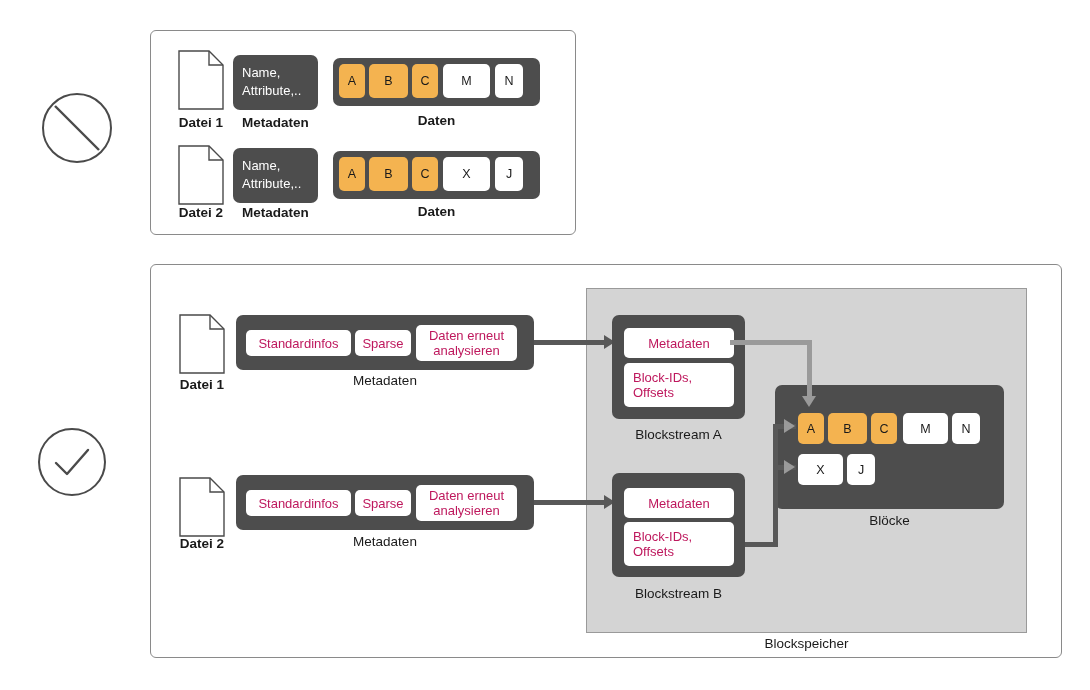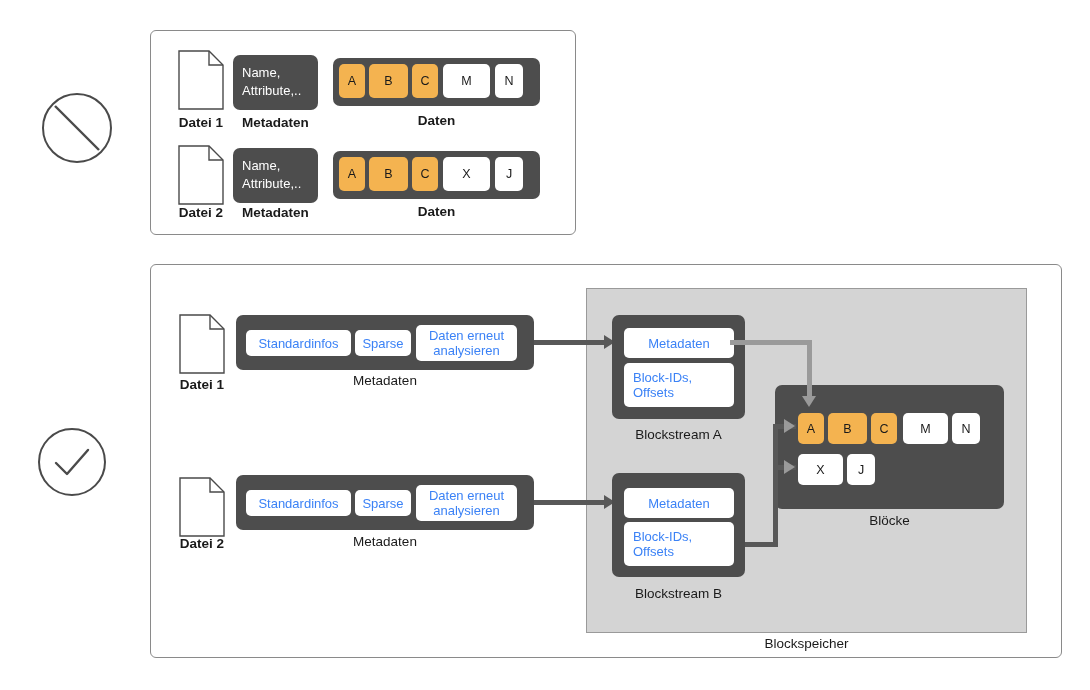--- a/index.html
+++ b/index.html
@@ -74,21 +74,21 @@
   
   .pill {
     position: absolute;
     background: #ffffff;
     border-radius: 5px;
     display: flex;
     align-items: center;
     justify-content: center;
     text-align: center;
     font-size: 13px;
-    color: #3b82f6;
+    color: #be185d;
     line-height: 15px;
     box-sizing: border-box;
   }
   .pill.left {
     justify-content: flex-start;
     text-align: left;
     padding-left: 9px;
   }
 
   

